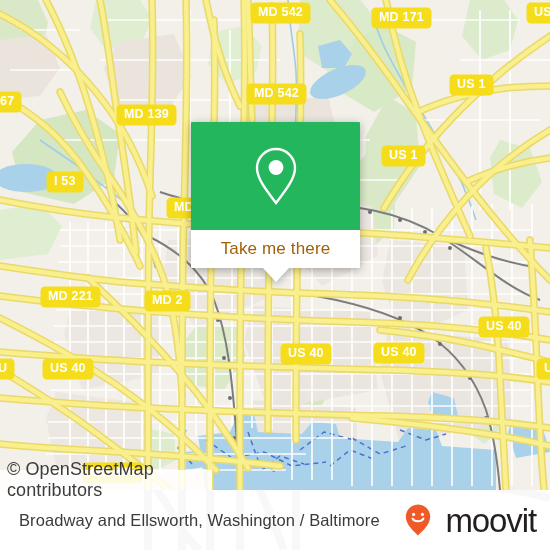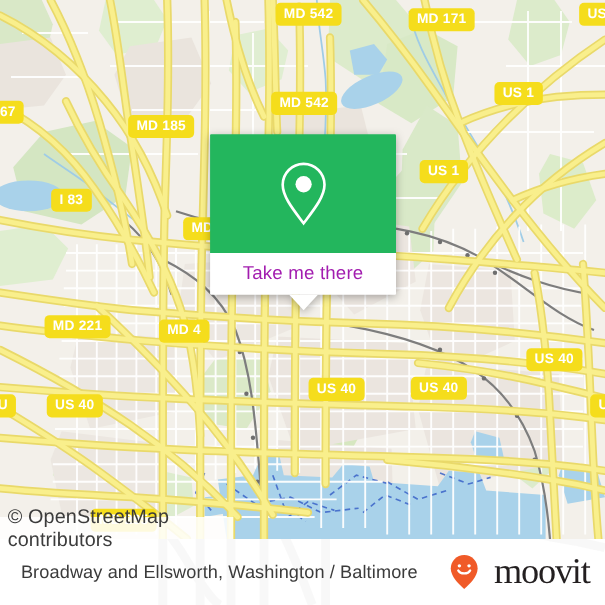--- a/index.html
+++ b/index.html
@@ -32,41 +32,41 @@
     height:108px;background:#23b65d;
     display:flex;align-items:center;justify-content:center;
     border-radius:1px 1px 0 0;
   }
   #callout-pin{width:50px;height:62px;display:block;}
   #callout-bar{
     height:38px;background:#ffffff;
     display:flex;align-items:center;justify-content:center;
     border-radius:0 0 1px 1px;
   }
-  #callout-label{font-size:17px;color:#a21caf;letter-spacing:.15px;}
+  #callout-label{font-size:17px;color:#a16207;letter-spacing:.15px;}
   #callout-tail{
     position:absolute;left:50%;top:146px;transform:translateX(-50%);
     width:0;height:0;
     border-left:13px solid transparent;border-right:13px solid transparent;
     border-top:14px solid #ffffff;
   }
 
   
   #footer{
     position:absolute;left:0;top:490px;width:550px;height:60px;
     background:#ffffff;overflow:hidden;
   }
   #footer-watermark{position:absolute;left:0;top:-490px;opacity:.055;}
   #footer-inner{
     position:relative;z-index:2;height:60px;
     display:flex;align-items:center;justify-content:space-between;
     padding:0 14px 0 19px;box-sizing:border-box;
   }
   #footer-title{font-size:16.5px;color:#3b3b3b;letter-spacing:.1px;white-space:nowrap;}
-  #brand{display:flex;align-items:center;gap:14px;font-family:Liberation Serif, serif;}
+  #brand{display:flex;align-items:center;gap:14px;}
   #brand-pin{width:26px;height:32px;display:block;}
   #brand-word{font-size:33px;color:#231f20;letter-spacing:-1.1px;line-height:1;font-weight:400;}
 </style>
 </head>
 <body>
 
 <div id="app">
 
   <div id="map">
     <svg width="550" height="490" viewBox="0 0 550 490" xmlns="http://www.w3.org/2000/svg">
@@ -320,26 +320,26 @@
       </g>
     </svg>
 
     <div id="shield-layer">
         <div style="position: absolute; left: 252px; top: 4px; background: rgb(245, 221, 28); color: rgb(255, 255, 255); font-family: &quot;Liberation Sans&quot;, sans-serif; font-size: 12.5px; font-weight: bold; padding: 2px 6px 3px; border-radius: 3px; white-space: nowrap; line-height: 1; box-shadow: rgb(245, 221, 28) 0px 0px 0px 1.5px; letter-spacing: 0.2px;"><span>MD 542</span></div>
         <div style="position: absolute; left: 373px; top: 9px; background: rgb(245, 221, 28); color: rgb(255, 255, 255); font-family: &quot;Liberation Sans&quot;, sans-serif; font-size: 12.5px; font-weight: bold; padding: 2px 6px 3px; border-radius: 3px; white-space: nowrap; line-height: 1; box-shadow: rgb(245, 221, 28) 0px 0px 0px 1.5px; letter-spacing: 0.2px;"><span>MD 171</span></div>
         <div style="position: absolute; left: 528px; top: 4px; background: rgb(245, 221, 28); color: rgb(255, 255, 255); font-family: &quot;Liberation Sans&quot;, sans-serif; font-size: 12.5px; font-weight: bold; padding: 2px 6px 3px; border-radius: 3px; white-space: nowrap; line-height: 1; box-shadow: rgb(245, 221, 28) 0px 0px 0px 1.5px; letter-spacing: 0.2px;"><span>US</span></div>
         <div style="position: absolute; left: 248px; top: 85px; background: rgb(245, 221, 28); color: rgb(255, 255, 255); font-family: &quot;Liberation Sans&quot;, sans-serif; font-size: 12.5px; font-weight: bold; padding: 2px 6px 3px; border-radius: 3px; white-space: nowrap; line-height: 1; box-shadow: rgb(245, 221, 28) 0px 0px 0px 1.5px; letter-spacing: 0.2px;"><span>MD 542</span></div>
         <div style="position: absolute; left: 451px; top: 76px; background: rgb(245, 221, 28); color: rgb(255, 255, 255); font-family: &quot;Liberation Sans&quot;, sans-serif; font-size: 12.5px; font-weight: bold; padding: 2px 6px 3px; border-radius: 3px; white-space: nowrap; line-height: 1; box-shadow: rgb(245, 221, 28) 0px 0px 0px 1.5px; letter-spacing: 0.2px;"><span>US 1</span></div>
         <div style="position: absolute; left: -6px; top: 93px; background: rgb(245, 221, 28); color: rgb(255, 255, 255); font-family: &quot;Liberation Sans&quot;, sans-serif; font-size: 12.5px; font-weight: bold; padding: 2px 6px 3px; border-radius: 3px; white-space: nowrap; line-height: 1; box-shadow: rgb(245, 221, 28) 0px 0px 0px 1.5px; letter-spacing: 0.2px;"><span>67</span></div>
-        <div style="position: absolute; left: 118px; top: 106px; background: rgb(245, 221, 28); color: rgb(255, 255, 255); font-family: &quot;Liberation Sans&quot;, sans-serif; font-size: 12.5px; font-weight: bold; padding: 2px 6px 3px; border-radius: 3px; white-space: nowrap; line-height: 1; box-shadow: rgb(245, 221, 28) 0px 0px 0px 1.5px; letter-spacing: 0.2px;"><span>MD 185</span></div>
+        <div style="position: absolute; left: 118px; top: 106px; background: rgb(245, 221, 28); color: rgb(255, 255, 255); font-family: &quot;Liberation Sans&quot;, sans-serif; font-size: 12.5px; font-weight: bold; padding: 2px 6px 3px; border-radius: 3px; white-space: nowrap; line-height: 1; box-shadow: rgb(245, 221, 28) 0px 0px 0px 1.5px; letter-spacing: 0.2px;"><span>MD 139</span></div>
         <div style="position: absolute; left: 383px; top: 147px; background: rgb(245, 221, 28); color: rgb(255, 255, 255); font-family: &quot;Liberation Sans&quot;, sans-serif; font-size: 12.5px; font-weight: bold; padding: 2px 6px 3px; border-radius: 3px; white-space: nowrap; line-height: 1; box-shadow: rgb(245, 221, 28) 0px 0px 0px 1.5px; letter-spacing: 0.2px;"><span>US 1</span></div>
-        <div style="position: absolute; left: 48px; top: 173px; background: rgb(245, 221, 28); color: rgb(255, 255, 255); font-family: &quot;Liberation Sans&quot;, sans-serif; font-size: 12.5px; font-weight: bold; padding: 2px 6px 3px; border-radius: 3px; white-space: nowrap; line-height: 1; box-shadow: rgb(245, 221, 28) 0px 0px 0px 1.5px; letter-spacing: 0.2px;"><span>I 83</span></div>
+        <div style="position: absolute; left: 48px; top: 173px; background: rgb(245, 221, 28); color: rgb(255, 255, 255); font-family: &quot;Liberation Sans&quot;, sans-serif; font-size: 12.5px; font-weight: bold; padding: 2px 6px 3px; border-radius: 3px; white-space: nowrap; line-height: 1; box-shadow: rgb(245, 221, 28) 0px 0px 0px 1.5px; letter-spacing: 0.2px;"><span>I 53</span></div>
         <div style="position: absolute; left: 168px; top: 199px; background: rgb(245, 221, 28); color: rgb(255, 255, 255); font-family: &quot;Liberation Sans&quot;, sans-serif; font-size: 12.5px; font-weight: bold; padding: 2px 6px 3px; border-radius: 3px; white-space: nowrap; line-height: 1; box-shadow: rgb(245, 221, 28) 0px 0px 0px 1.5px; letter-spacing: 0.2px;"><span>MD</span></div>
         <div style="position: absolute; left: 42px; top: 288px; background: rgb(245, 221, 28); color: rgb(255, 255, 255); font-family: &quot;Liberation Sans&quot;, sans-serif; font-size: 12.5px; font-weight: bold; padding: 2px 6px 3px; border-radius: 3px; white-space: nowrap; line-height: 1; box-shadow: rgb(245, 221, 28) 0px 0px 0px 1.5px; letter-spacing: 0.2px;"><span>MD 221</span></div>
-        <div style="position: absolute; left: 146px; top: 292px; background: rgb(245, 221, 28); color: rgb(255, 255, 255); font-family: &quot;Liberation Sans&quot;, sans-serif; font-size: 12.5px; font-weight: bold; padding: 2px 6px 3px; border-radius: 3px; white-space: nowrap; line-height: 1; box-shadow: rgb(245, 221, 28) 0px 0px 0px 1.5px; letter-spacing: 0.2px;"><span>MD 4</span></div>
+        <div style="position: absolute; left: 146px; top: 292px; background: rgb(245, 221, 28); color: rgb(255, 255, 255); font-family: &quot;Liberation Sans&quot;, sans-serif; font-size: 12.5px; font-weight: bold; padding: 2px 6px 3px; border-radius: 3px; white-space: nowrap; line-height: 1; box-shadow: rgb(245, 221, 28) 0px 0px 0px 1.5px; letter-spacing: 0.2px;"><span>MD 2</span></div>
         <div style="position: absolute; left: 282px; top: 345px; background: rgb(245, 221, 28); color: rgb(255, 255, 255); font-family: &quot;Liberation Sans&quot;, sans-serif; font-size: 12.5px; font-weight: bold; padding: 2px 6px 3px; border-radius: 3px; white-space: nowrap; line-height: 1; box-shadow: rgb(245, 221, 28) 0px 0px 0px 1.5px; letter-spacing: 0.2px;"><span>US 40</span></div>
         <div style="position: absolute; left: 375px; top: 344px; background: rgb(245, 221, 28); color: rgb(255, 255, 255); font-family: &quot;Liberation Sans&quot;, sans-serif; font-size: 12.5px; font-weight: bold; padding: 2px 6px 3px; border-radius: 3px; white-space: nowrap; line-height: 1; box-shadow: rgb(245, 221, 28) 0px 0px 0px 1.5px; letter-spacing: 0.2px;"><span>US 40</span></div>
         <div style="position: absolute; left: 480px; top: 318px; background: rgb(245, 221, 28); color: rgb(255, 255, 255); font-family: &quot;Liberation Sans&quot;, sans-serif; font-size: 12.5px; font-weight: bold; padding: 2px 6px 3px; border-radius: 3px; white-space: nowrap; line-height: 1; box-shadow: rgb(245, 221, 28) 0px 0px 0px 1.5px; letter-spacing: 0.2px;"><span>US 40</span></div>
         <div style="position: absolute; left: 44px; top: 360px; background: rgb(245, 221, 28); color: rgb(255, 255, 255); font-family: &quot;Liberation Sans&quot;, sans-serif; font-size: 12.5px; font-weight: bold; padding: 2px 6px 3px; border-radius: 3px; white-space: nowrap; line-height: 1; box-shadow: rgb(245, 221, 28) 0px 0px 0px 1.5px; letter-spacing: 0.2px;"><span>US 40</span></div>
         <div style="position: absolute; left: -8px; top: 360px; background: rgb(245, 221, 28); color: rgb(255, 255, 255); font-family: &quot;Liberation Sans&quot;, sans-serif; font-size: 12.5px; font-weight: bold; padding: 2px 6px 3px; border-radius: 3px; white-space: nowrap; line-height: 1; box-shadow: rgb(245, 221, 28) 0px 0px 0px 1.5px; letter-spacing: 0.2px;"><span>U</span></div>
         <div style="position: absolute; left: 538px; top: 360px; background: rgb(245, 221, 28); color: rgb(255, 255, 255); font-family: &quot;Liberation Sans&quot;, sans-serif; font-size: 12.5px; font-weight: bold; padding: 2px 6px 3px; border-radius: 3px; white-space: nowrap; line-height: 1; box-shadow: rgb(245, 221, 28) 0px 0px 0px 1.5px; letter-spacing: 0.2px;"><span>US</span></div>
         <div style="position: absolute; left: 84px; top: 464px; background: rgb(245, 221, 28); color: rgb(255, 255, 255); font-family: &quot;Liberation Sans&quot;, sans-serif; font-size: 12.5px; font-weight: bold; padding: 2px 6px 3px; border-radius: 3px; white-space: nowrap; line-height: 1; box-shadow: rgb(245, 221, 28) 0px 0px 0px 1.5px; letter-spacing: 0.2px;"><span>MD 295</span></div>
       </div>
   </div>
 

